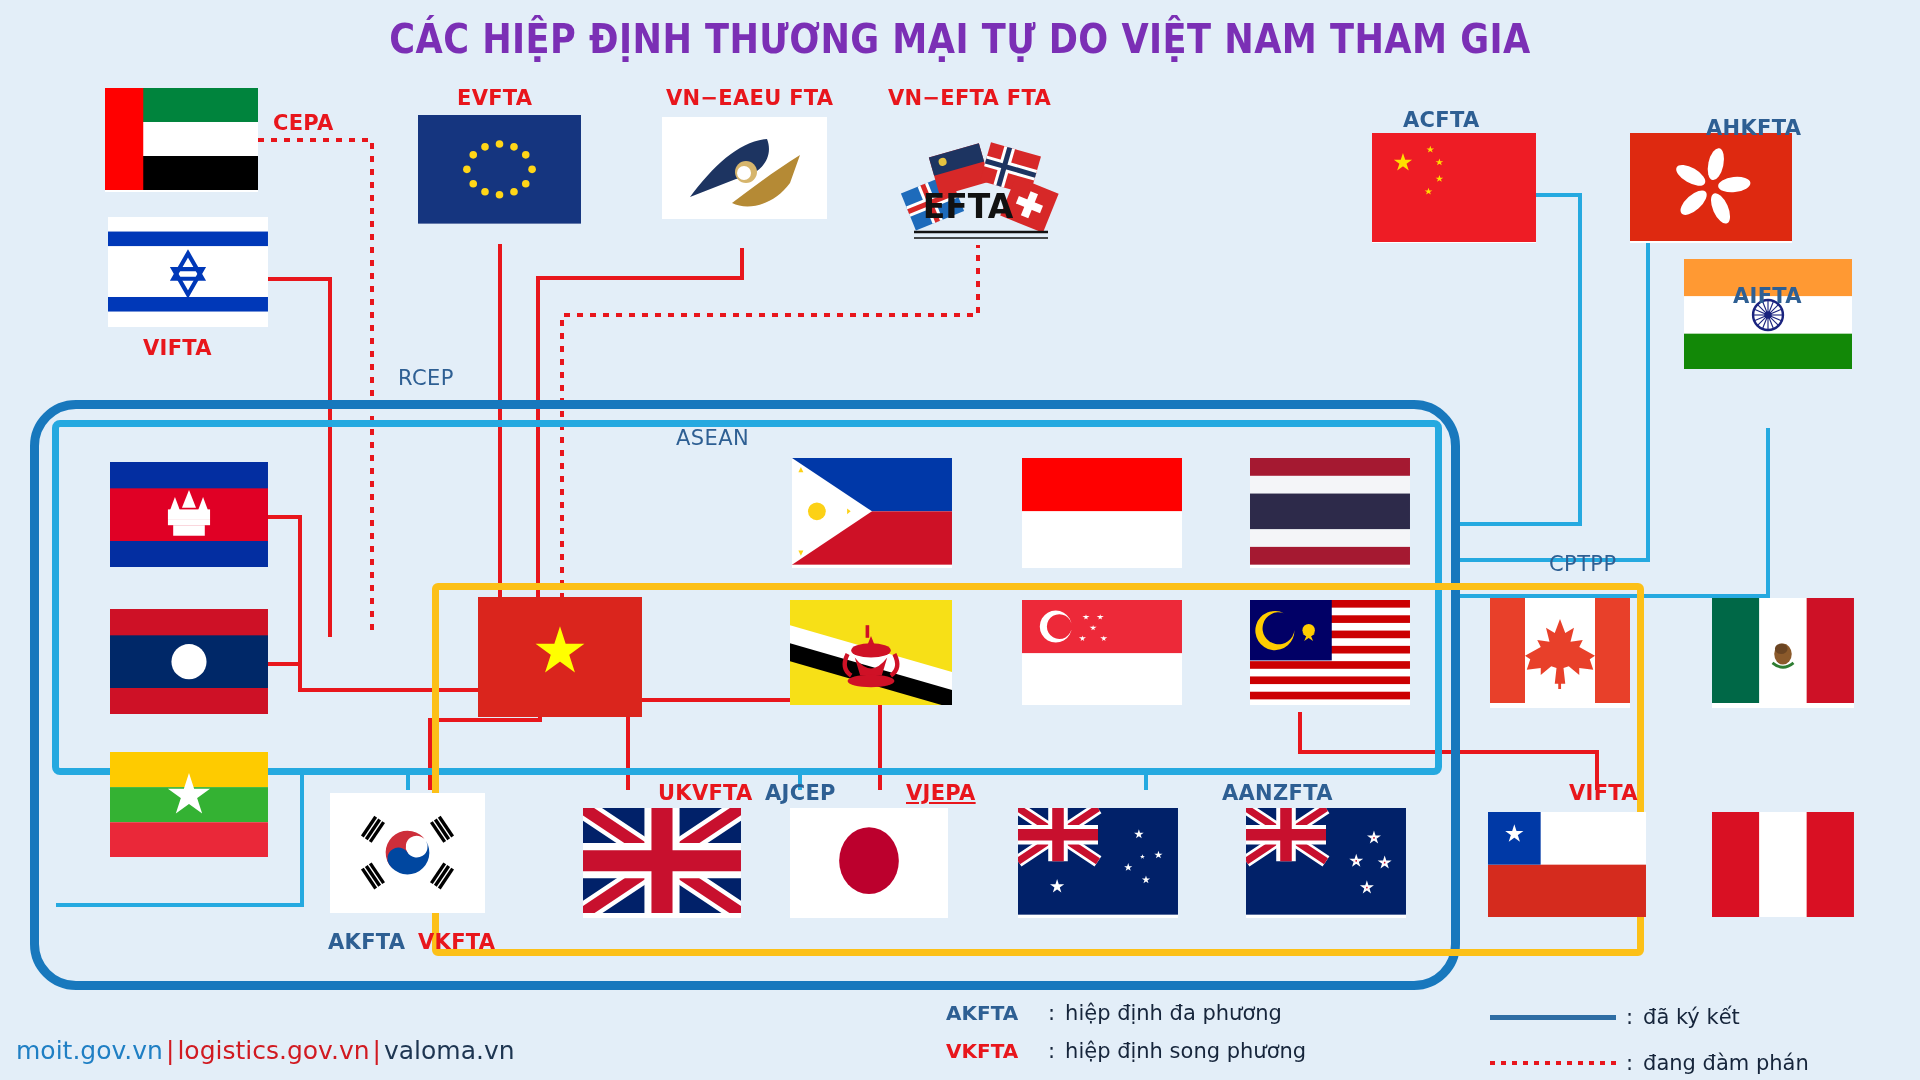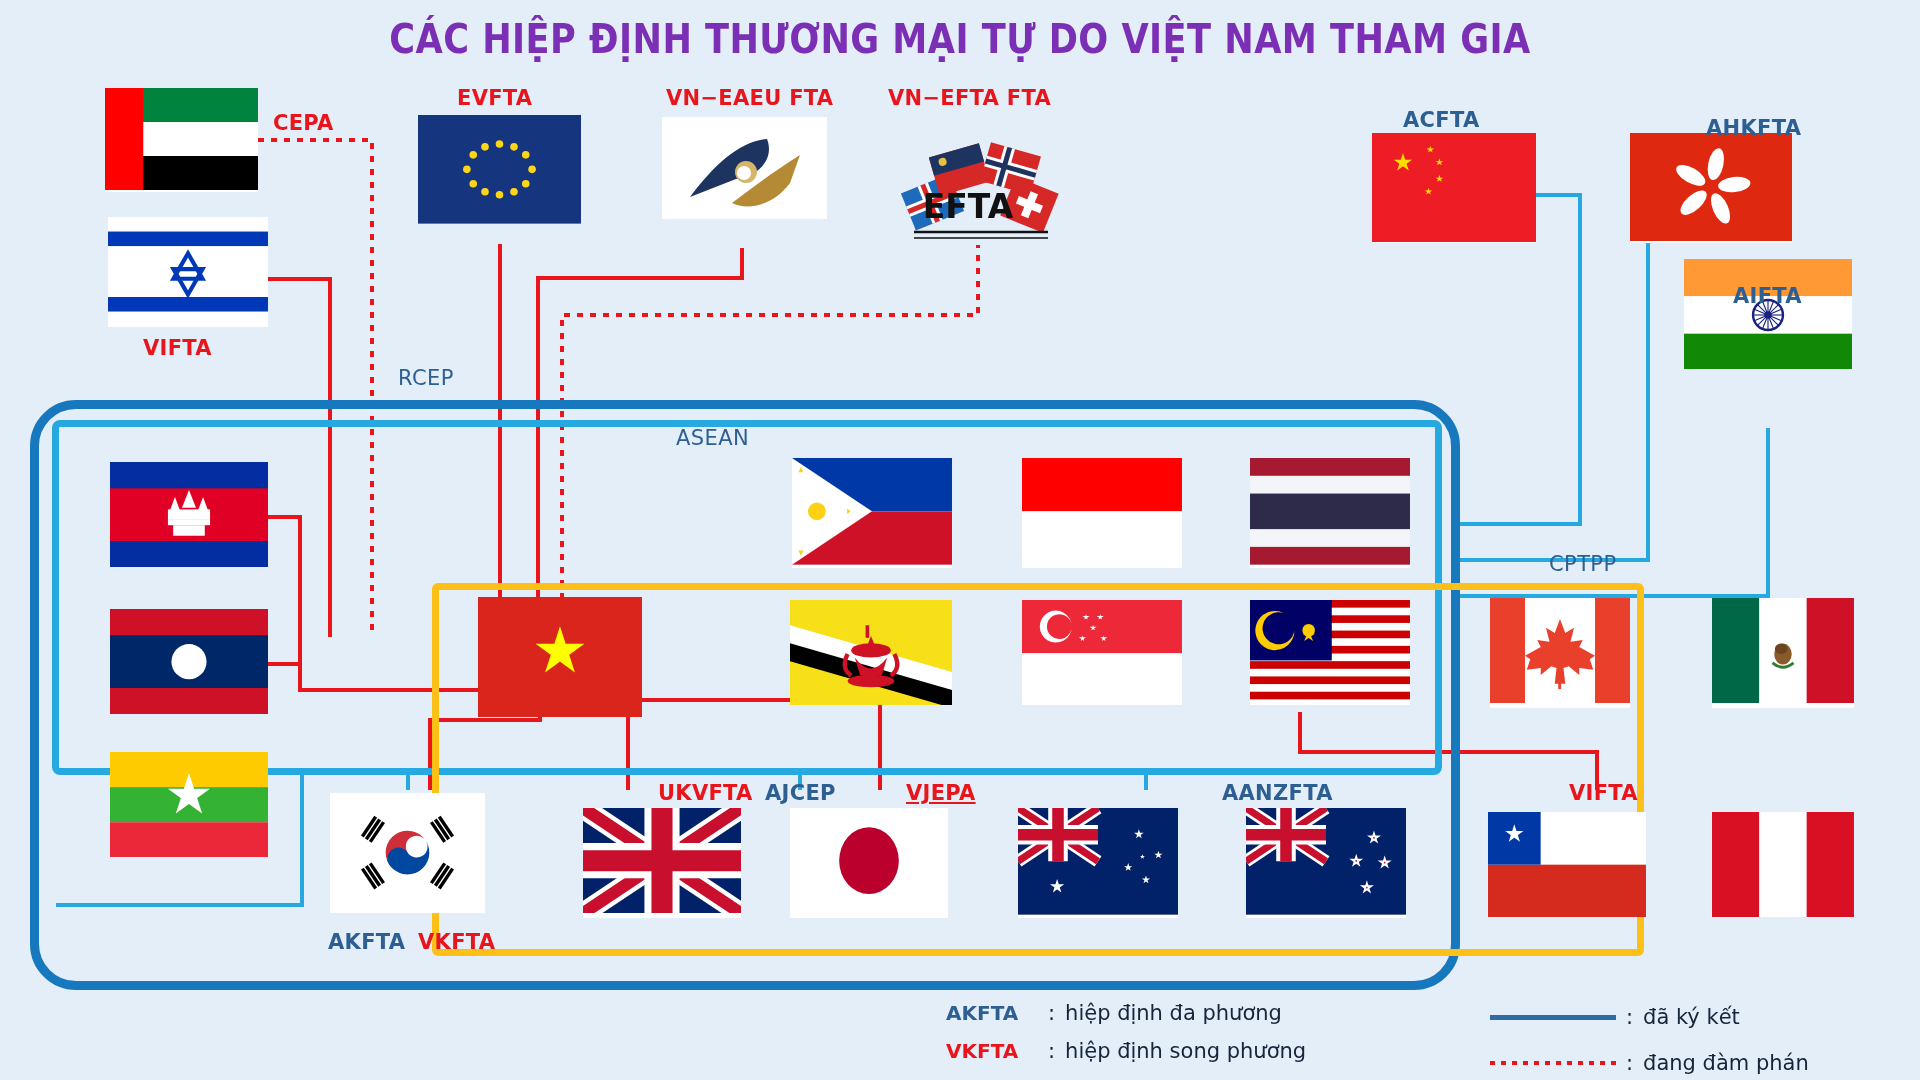--- a/index.html
+++ b/index.html
@@ -563,14 +563,17 @@
       <span class="lg-text">:</span>
       <span class="lg-text">đã ký kết</span>
     </div>
     <div class="lg-row" style="margin-top:22px;">
       <span class="lg-swatch-dot"></span>
       <span class="lg-text">:</span>
       <span class="lg-text">đang đàm phán</span>
     </div>
   </div>
 
+  <div class="footer">
+    <span class="f-blue">moit.gov.vn</span><span class="f-sep">|</span><span class="f-red">logistics.gov.vn</span><span class="f-sep">|</span><span class="f-dark">valoma.vn</span>
+  </div>
 
 </div>
 
 </body></html>

